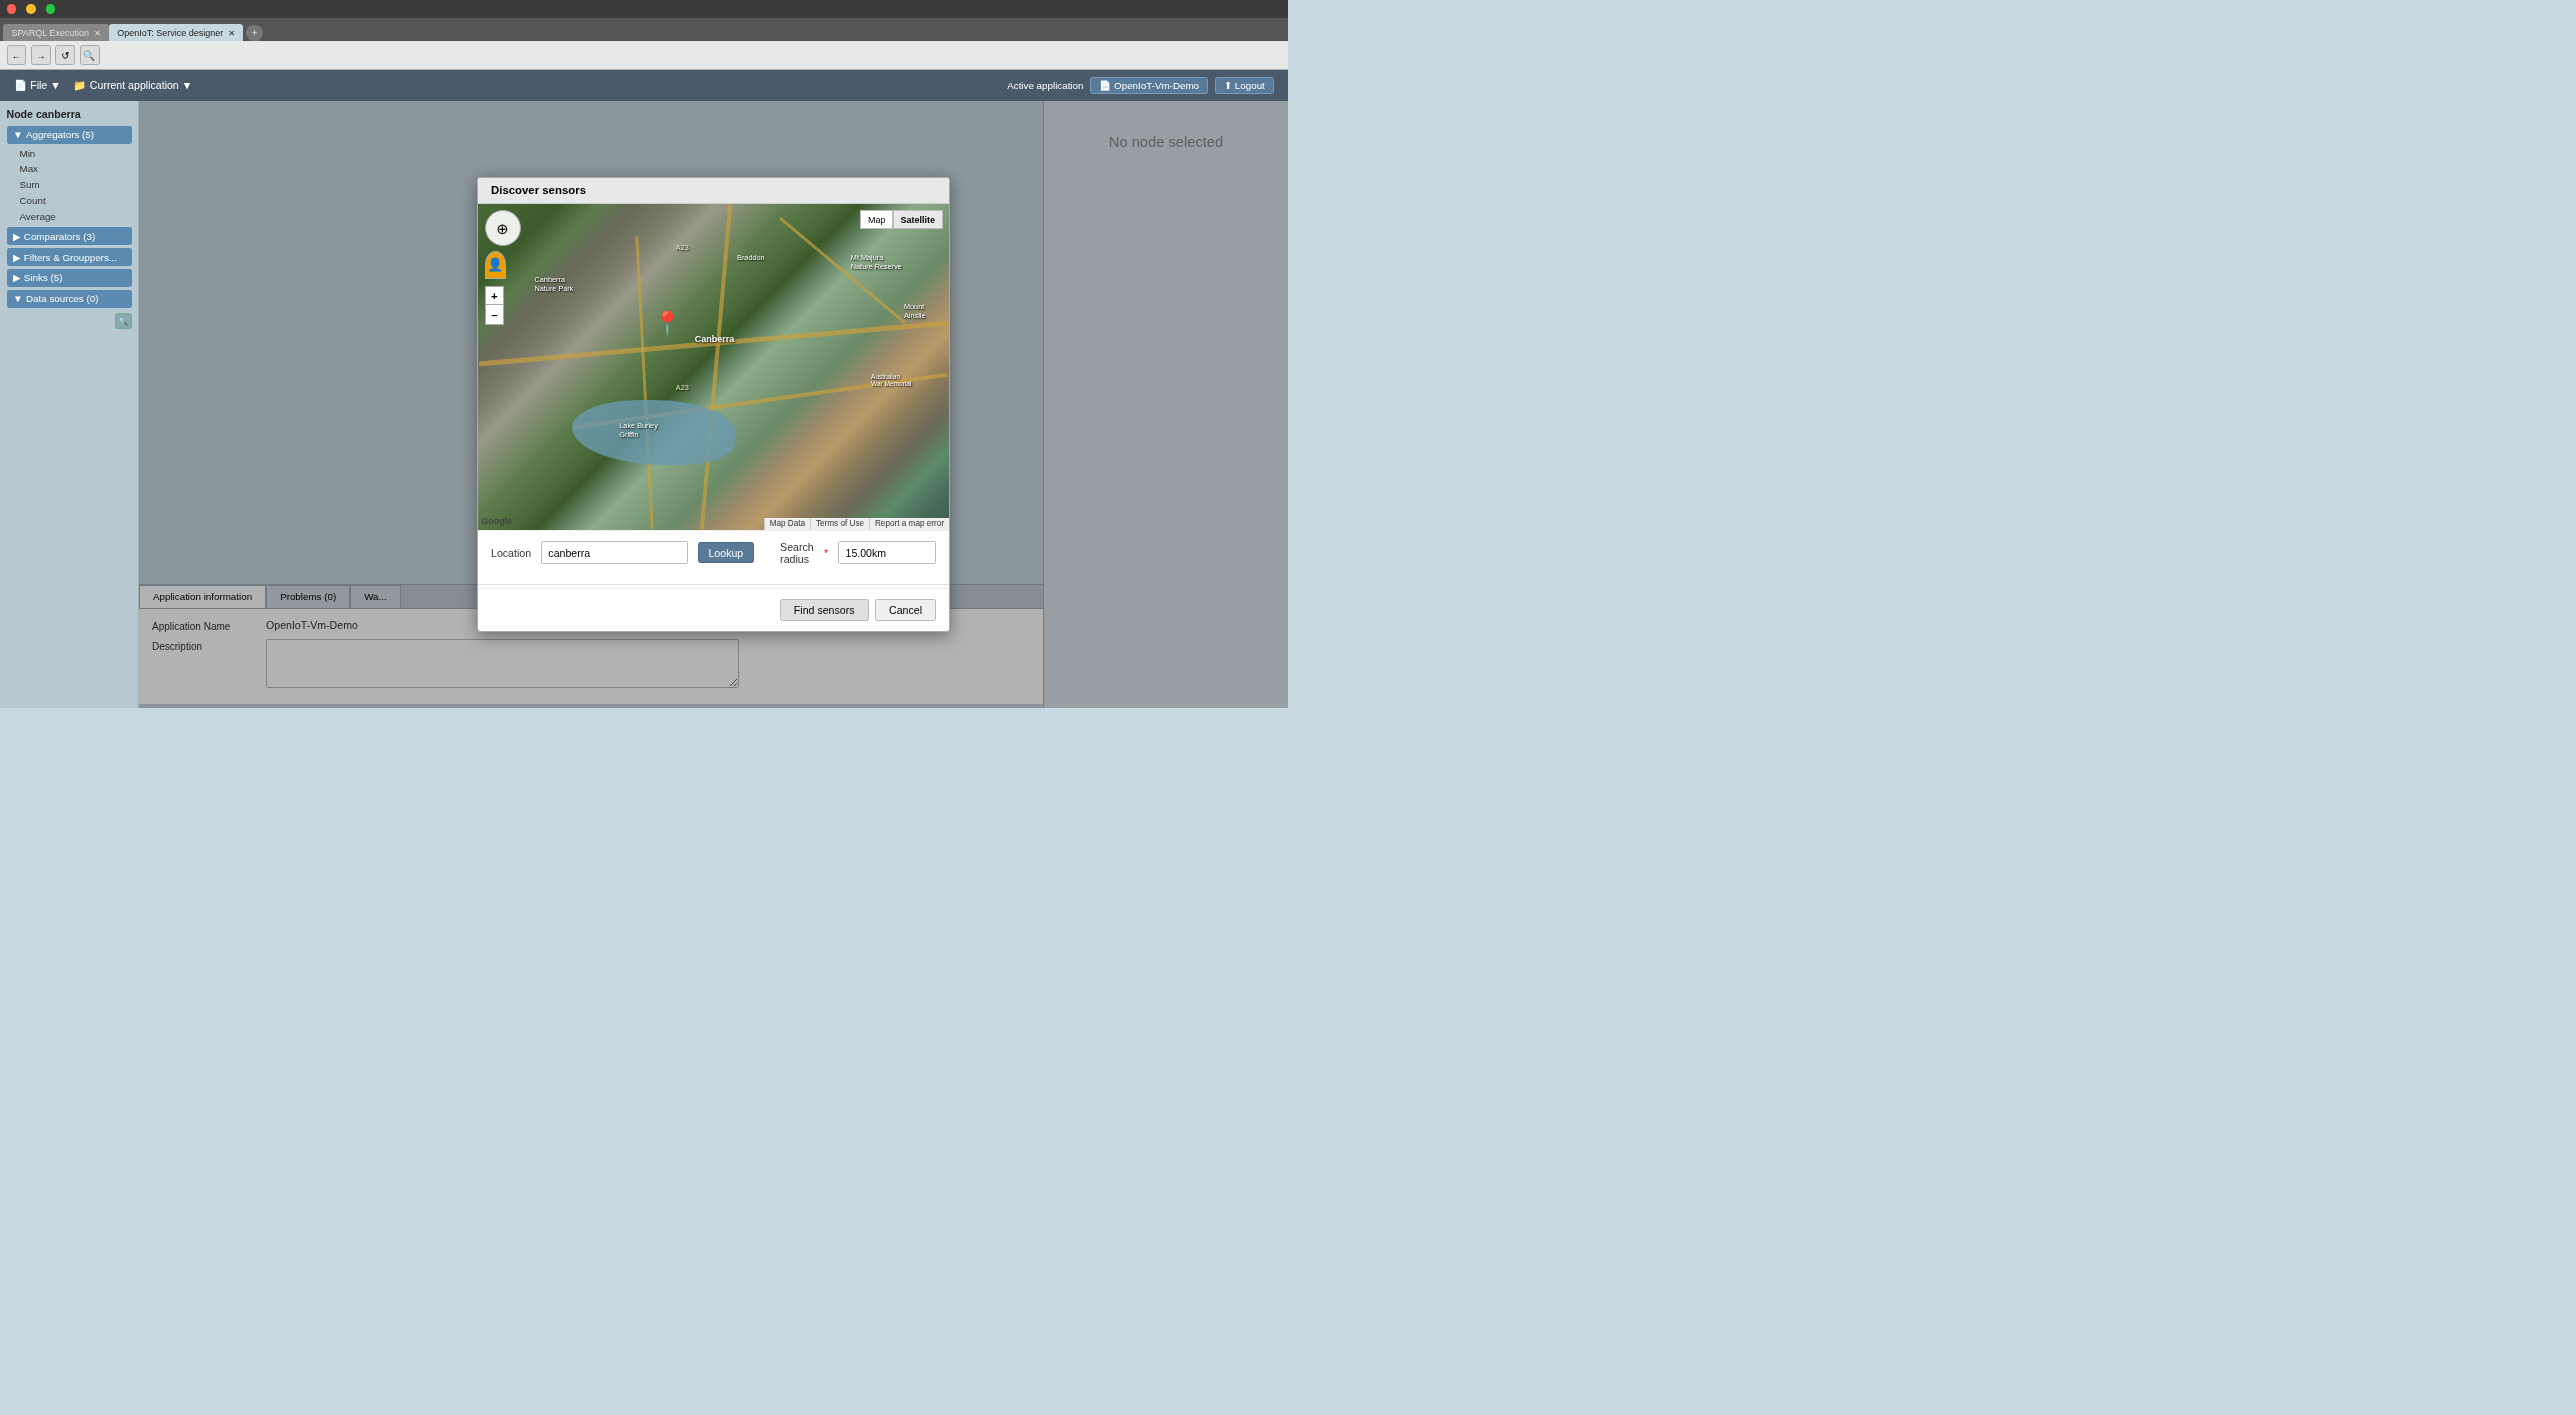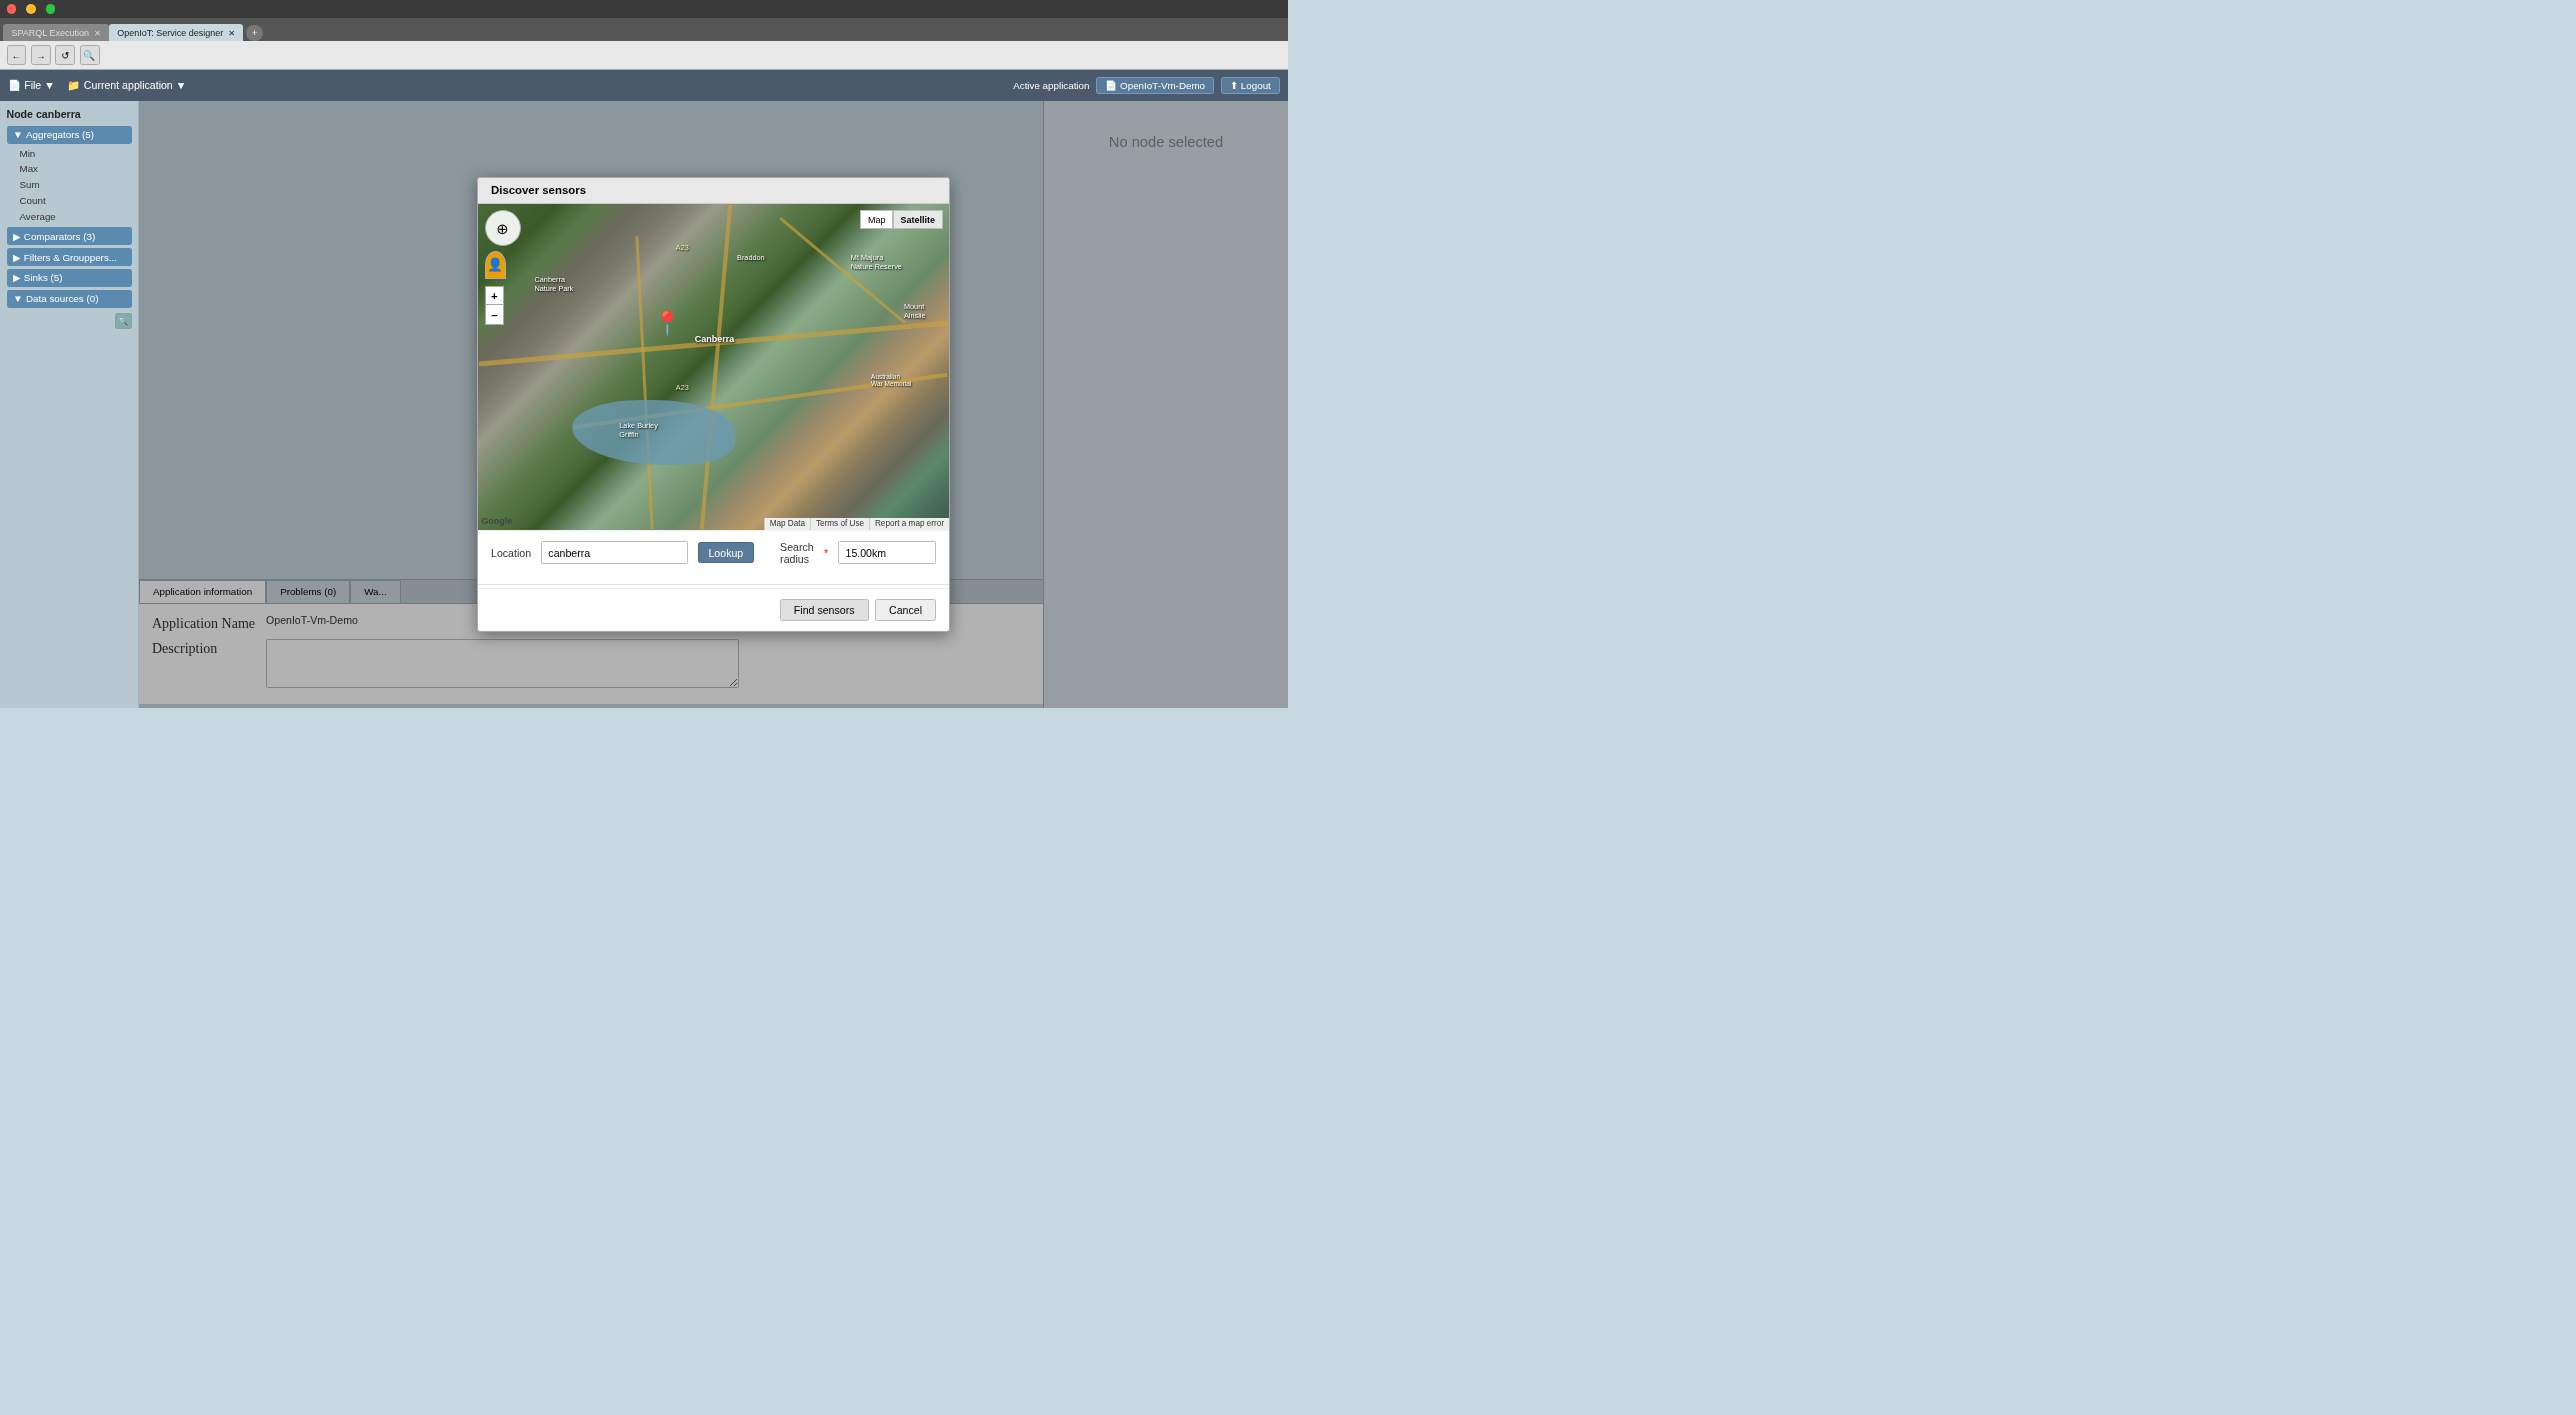--- a/index.html
+++ b/index.html
@@ -9,21 +9,21 @@
     .browser-chrome { background: #3a3a3a; height: 18px; display: flex; align-items: center; padding: 0 6.5px; gap: 6.5px; }
     .tab-bar { background: #555; display: flex; align-items: flex-end; height: 23px; padding: 0 3.3px; }
     .tab { background: #888; color: #ddd; font-size: 9px; padding: 3.3px 8.2px; border-radius: 3.3px 3.3px 0 0; display: flex; align-items: center; gap: 4.9px; cursor: pointer; }
     .tab.active { background: #c8d8e0; color: #222; }
     .tab .close-btn { font-size: 8.2px; cursor: pointer; }
     .address-bar-row { background: #e8e8e8; height: 29px; display: flex; align-items: center; padding: 0 6.5px; gap: 4.9px; border-bottom: 0.8px solid #aaa; }
     .address-bar { flex: 1; height: 19.6px; border: 0.8px solid #aaa; border-radius: 2.4px; padding: 0 6.5px; font-size: 9.8px; background: white; }
     .nav-btn { width: 19.6px; height: 19.6px; background: #ddd; border: 0.8px solid #aaa; border-radius: 2.4px; cursor: pointer; display: flex; align-items: center; justify-content: center; font-size: 9.8px; }
 
     
-    .app-header { background: #4a5a6a; color: white; height: 31px; display: flex; align-items: center; padding: 0 8px; gap: 13px; font-size: 10.6px; }
+    .app-header { background: #4a5a6a; color: white; height: 31px; display: flex; align-items: center; padding: 0 14px; gap: 13px; font-size: 10.6px; }
     .header-right { margin-left: auto; display: flex; align-items: center; gap: 6.5px; font-size: 9.8px; }
     .header-btn { background: #5a7a9a; border: 0.8px solid #7a9aba; color: white; padding: 2.4px 8.2px; border-radius: 2.4px; cursor: pointer; font-size: 9.8px; }
 
     
     .main-layout { display: flex; height: calc(708px - 18px - 23px - 29px - 31px); }
 
     
     .sidebar { width: 139px; background: #b8c8d0; border-right: 0.8px solid #a0b0b8; padding: 6.5px; overflow-y: auto; flex-shrink: 0; }
     .sidebar-title { font-weight: bold; font-size: 10.6px; margin-bottom: 6.5px; color: #222; }
     .sidebar-section { margin-bottom: 3.3px; }
@@ -36,21 +36,21 @@
     .no-node-panel { position: absolute; right: 0; top: 0; width: 245px; height: 100%; background: #d8e4ec; border-left: 0.8px solid #a0b0b8; display: flex; align-items: flex-start; justify-content: center; padding-top: 33px; }
     .no-node-text { color: #888; font-size: 14.7px; }
 
     
     .bottom-panel { position: absolute; bottom: 4px; left: 0; right: 245px; background: #d0dce4; border-top: 1.6px solid #a0b0b8; }
     .bottom-tabs { display: flex; background: #c0ccd4; border-bottom: 0.8px solid #a0b0b8; }
     .bottom-tab { padding: 4.9px 13px; font-size: 9.8px; cursor: pointer; border: 0.8px solid #a0b0b8; border-bottom: none; background: #d0dce4; }
     .bottom-tab.active { background: white; border-bottom: 0.8px solid white; }
     .bottom-content { padding: 9.8px 13px; background: white; }
     .form-row { display: flex; align-items: flex-start; margin-bottom: 6.5px; }
-    .form-label { width: 114px; font-size: 14px; color: #333; padding-top: 2.4px; font-weight: normal; font-family: Liberation Serif, serif; }
+    .form-label { width: 114px; font-size: 10px; color: #333; padding-top: 2.4px; font-weight: normal; }
     .form-value { font-size: 10.6px; color: #333; }
     .form-textarea { width: 473px; height: 49px; border: 0.8px solid #bbb; border-radius: 1.6px; resize: vertical; }
 
     
     .modal-overlay { position: absolute; top: 0; left: 0; right: 0; bottom: 0; background: rgba(0,0,0,0.3); display: flex; align-items: center; justify-content: center; z-index: 100; }
     .modal { background: white; border: 0.8px solid #aaa; border-radius: 3.3px; box-shadow: 0 3.3px 16.3px rgba(0,0,0,0.4); width: 473px; }
     .modal-header { background: #e8e8e8; padding: 6.5px 13px; border-bottom: 0.8px solid #ccc; border-radius: 3.3px 3.3px 0 0; font-weight: bold; font-size: 11.4px; }
     .modal-map { width: 100%; height: 326px; background: #8aaa88; position: relative; overflow: hidden; }
     .map-controls { position: absolute; top: 6.5px; right: 6.5px; z-index: 10; display: flex; }
     .map-btn { background: white; border: 0.8px solid #bbb; padding: 3.3px 6.5px; font-size: 9px; cursor: pointer; }

